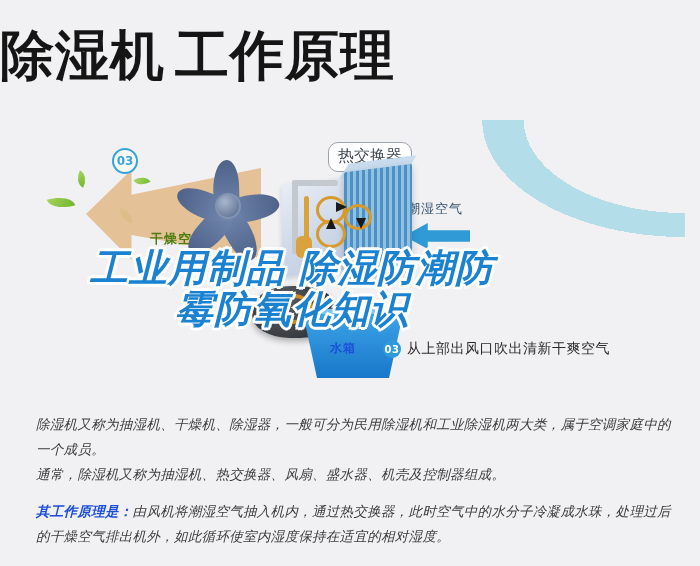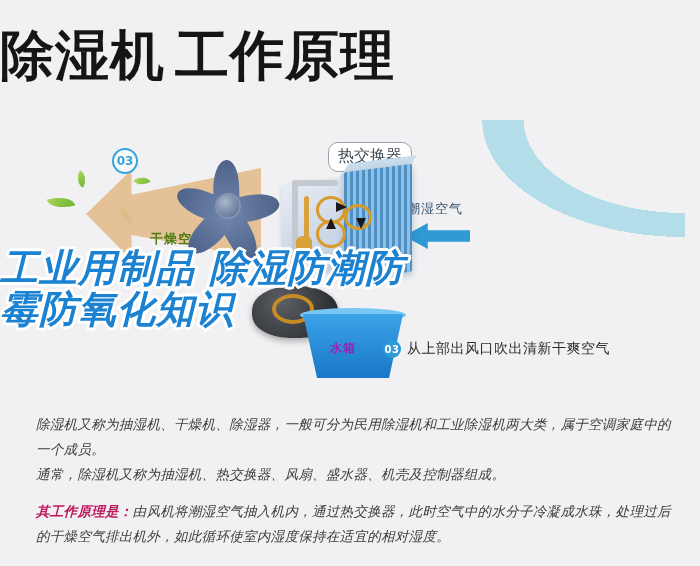--- a/index.html
+++ b/index.html
@@ -180,40 +180,40 @@
     clip-path:polygon(0% 0%,100% 0%,86% 100%,14% 100%);
     box-shadow:0 3px 8px rgba(20,70,130,.3);
   }
   .tank-lip{
     position:absolute;left:300px;top:190px;width:106px;height:14px;
     background:#79c7f2;
     border-radius:50%;
   }
   .tank-label{
     position:absolute;left:330px;top:222px;
-    font-size:12px;color:#a21caf;font-weight:bold;letter-spacing:1px;
+    font-size:12px;color:#1d4ed8;font-weight:bold;letter-spacing:1px;
   }
 
   
   .bullet-line{
     position:absolute;font-size:14px;color:#2b2b2b;white-space:nowrap;
     letter-spacing:.5px;
   }
   .bl-02{left:398px;top:186px;}
   .bl-03{left:383px;top:222px;display:flex;align-items:center;gap:6px;}
   .dot{
     width:18px;height:18px;border-radius:50%;
     background:#2f9ad6;color:#fff;font-size:10px;font-weight:bold;
     display:flex;align-items:center;justify-content:center;flex:none;
   }
 
   
   .overlay{
     position:absolute;left:0;top:248px;width:584px;
-    pointer-events:none;
+    text-align:center;pointer-events:none;
   }
   .overlay-line{
     font-size:38px;line-height:41px;font-weight:bold;
     color:#1b82d2;
     font-style:italic;
     letter-spacing:1px;
     -webkit-text-stroke:4px #ffffff;
     paint-order:stroke fill;
     text-shadow:
       2px 2px 0 #ffffff,-2px 2px 0 #ffffff,2px -2px 0 #ffffff,-2px -2px 0 #ffffff,
@@ -224,21 +224,21 @@
   .body-copy{
     position:absolute;left:36px;top:412px;width:648px;font-style:italic;
   }
   .para{
     font-size:13.5px;
     line-height:25px;
     color:#3b3b3b;
     letter-spacing:.3px;
     margin:0 0 12px 0;
   }
-  .para b{color:#be185d;}
+  .para b{color:#1d4ed8;}
   .lead{font-weight:bold;}
 </style>
 </head>
 <body>
 
 <div id="page">
 
   <div class="title-wrap">
     <span class="title-text">
       <span>除湿机</span><span class="t2">工作原理</span>

